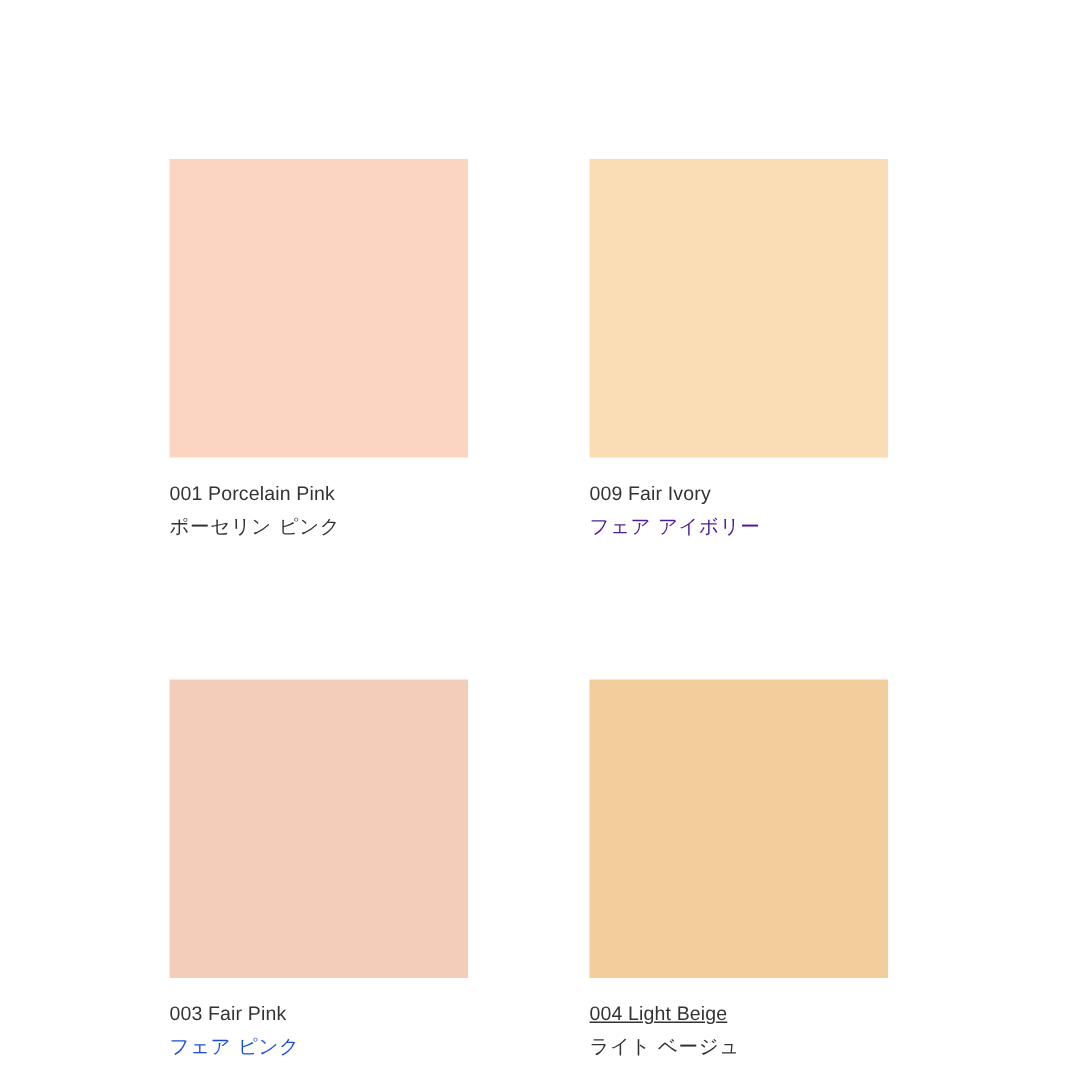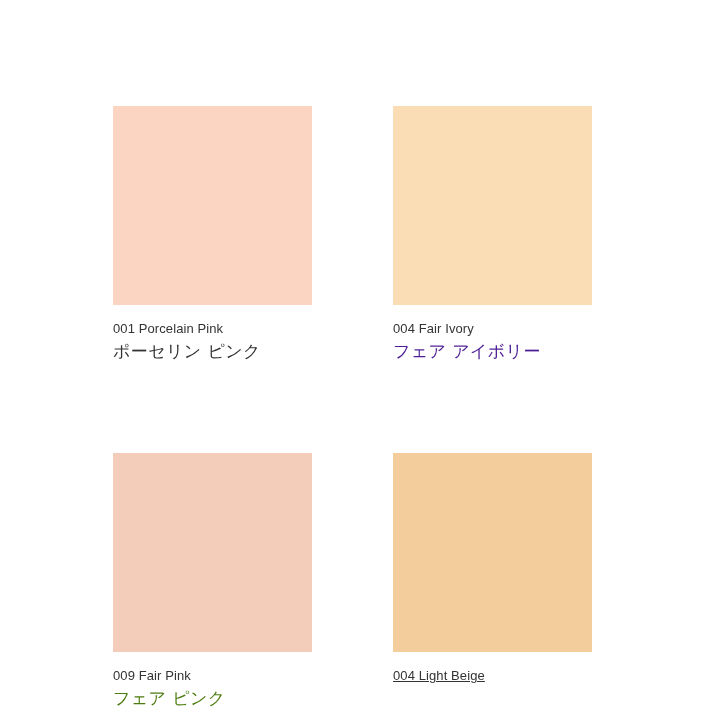--- a/index.html
+++ b/index.html
@@ -58,21 +58,21 @@
     font-size: 13px;
     line-height: 15px;
     color: #333333;
     letter-spacing: 0.1px;
     white-space: nowrap;
   }
 
   .swatch-name-ja {
     display: block;
     font-family: "DejaVu Sans", "Liberation Sans", sans-serif;
-    font-size: 17px;
+    font-size: 13px;
     line-height: 15px;
     color: #333333;
     letter-spacing: 0.4px;
     margin-top: 8px;
     white-space: nowrap;
   }
 </style>
 </head>
 <body style="background: rgb(255, 255, 255);">
 
@@ -84,34 +84,35 @@
       <div class="swatch-chip" style="background-color: rgb(251, 212, 194);"></div>
       <div class="swatch-labels">
         <span class="swatch-name-en" style="color: rgb(51, 51, 51);">001 Porcelain Pink</span>
         <span class="swatch-name-ja" style="color: rgb(51, 51, 51);">ポーセリン ピンク</span>
       </div>
     </div>
 
     <div class="swatch-cell">
       <div class="swatch-chip" style="background-color: rgb(250, 220, 181);"></div>
       <div class="swatch-labels">
-        <span class="swatch-name-en" style="color: rgb(51, 51, 51);">004 Fair Ivory</span>
+        <span class="swatch-name-en" style="color: rgb(51, 51, 51);">009 Fair Ivory</span>
         <span class="swatch-name-ja" style="color: #4c1d95;">フェア アイボリー</span>
       </div>
     </div>
 
     <div class="swatch-cell">
       <div class="swatch-chip" style="background-color: rgb(244, 205, 186);"></div>
       <div class="swatch-labels">
-        <span class="swatch-name-en" style="color: rgb(51, 51, 51);">009 Fair Pink</span>
-        <span class="swatch-name-ja" style="color: #4d7c0f;">フェア ピンク</span>
+        <span class="swatch-name-en" style="color: rgb(51, 51, 51);">003 Fair Pink</span>
+        <span class="swatch-name-ja" style="color: #1d4ed8;">フェア ピンク</span>
       </div>
     </div>
 
     <div class="swatch-cell">
       <div class="swatch-chip" style="background-color: rgb(244, 205, 156);"></div>
       <div class="swatch-labels">
         <span class="swatch-name-en" style="color: rgb(51, 51, 51); text-decoration: underline;">004 Light Beige</span>
+        <span class="swatch-name-ja" style="color: rgb(51, 51, 51);">ライト ベージュ</span>
       </div>
     </div>
 
   </div>
 </div>
 
 </body></html>

